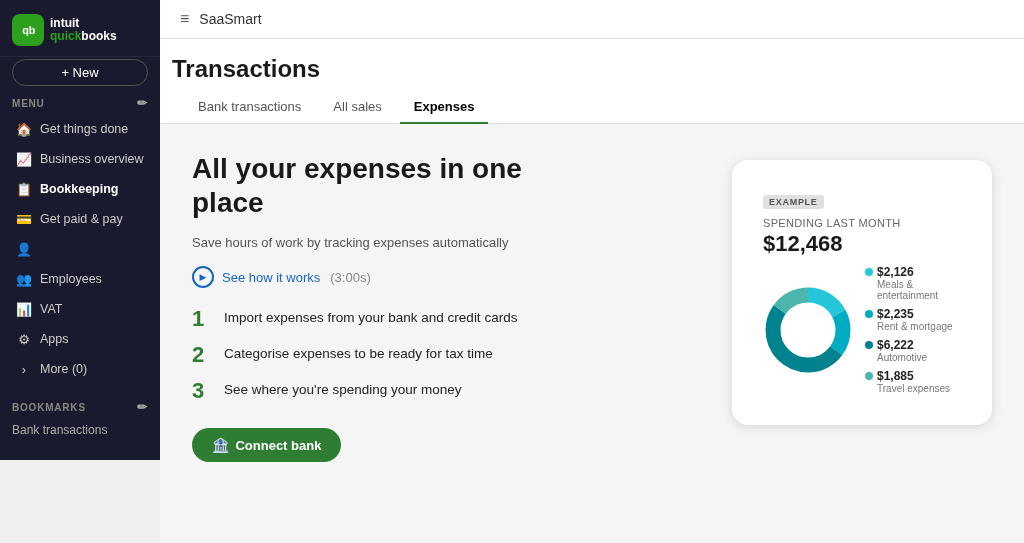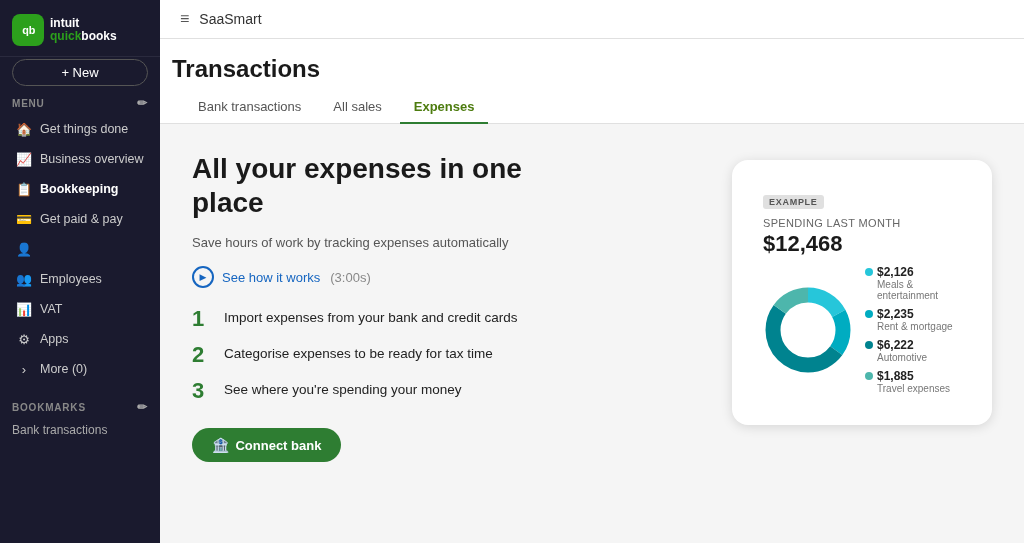--- a/index.html
+++ b/index.html
@@ -6,21 +6,21 @@
     body { font-family: 'Segoe UI', Arial, sans-serif; display: flex; width: 1024px; height: 543px; overflow: hidden; background: #f0f0f0; }
 
     
     #sidebar {
       width: 160px;
       min-width: 160px;
       background: #1a1a2e;
       color: #ccc;
       display: flex;
       flex-direction: column;
-      height: 543px;
+      height: 460px;
       overflow: hidden;
     }
     #sidebar-logo {
       display: flex;
       align-items: center;
       padding: 14px 12px 10px 12px;
       border-bottom: 1px solid #2a2a3e;
     }
     .logo-icon {
       width: 32px;
@@ -120,21 +120,21 @@
       gap: 4px;
     }
     .tab {
       padding: 8px 14px;
       font-size: 13px;
       color: #555;
       cursor: pointer;
       border-bottom: 2px solid transparent;
       margin-bottom: -1px;
     }
-    .tab.active { color: #4d7c0f; font-weight: 600; border-bottom: 2px solid #2e7d32; }
+    .tab.active { color: #000000; font-weight: 600; border-bottom: 2px solid #2e7d32; }
 
     
     #content {
       flex: 1;
       background: #f5f5f5;
       padding: 28px 32px;
       display: flex;
       gap: 24px;
       align-items: flex-start;
       overflow: hidden;

